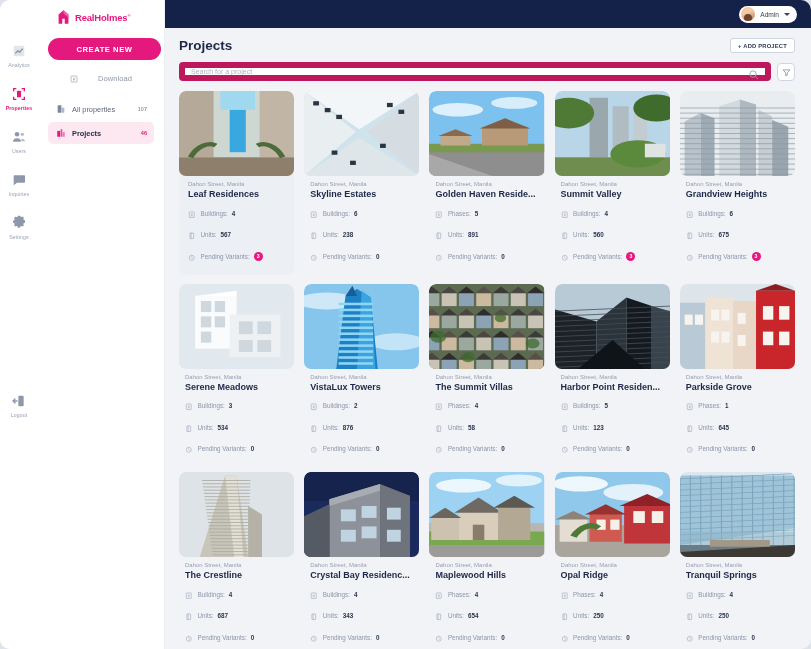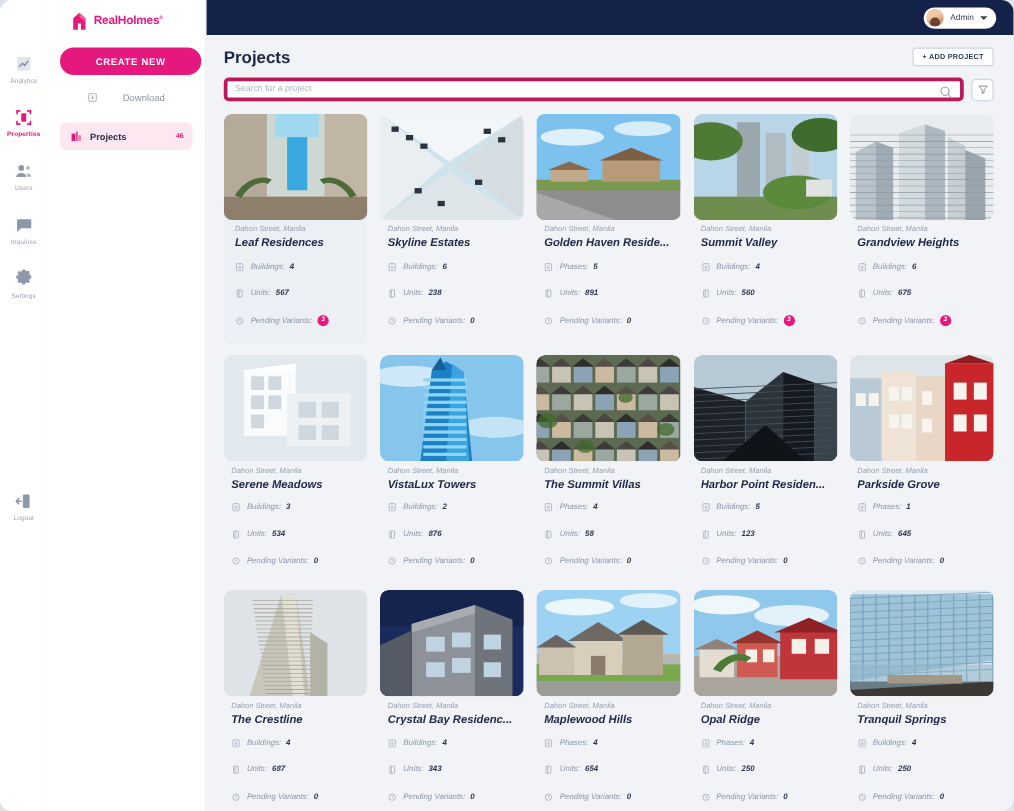--- a/index.html
+++ b/index.html
@@ -134,21 +134,21 @@
     border: 1px solid #ced4e0; background: #fff;
     border-radius: 3px; height: 15px; padding: 0 7px;
     font-size: 5.8px; font-weight: bold; color: #2b3category;
     color: #303a55; letter-spacing: .2px; cursor: pointer;
     font-family: inherit;
   }
 
   .search-row { display: flex; align-items: center; gap: 6px; margin-bottom: 10px; }
   .search-box {
     flex: 1; height: 19px; background: #fff;
-    border: 3px solid #be185d; border-radius: 4px;
+    border: 6px solid #be185d; border-radius: 4px;
     display: flex; align-items: center; padding: 0 6px;
   }
   .search-box input {
     flex: 1; border: none; outline: none; background: transparent;
     font-size: 7px; color: #4a5468; font-family: inherit;
   }
   .search-box input::placeholder { color: #aab2c2; }
   .search-ic { width: 11px; height: 11px; color: #9aa2b4; }
   .filter-btn {
     width: 18px; height: 18px; border: 1px solid #cfd5e2; border-radius: 4px;
@@ -161,21 +161,20 @@
   .grid {
     display: grid;
     grid-template-columns: repeat(5, 1fr);
     gap: 9px 10px;
   }
   .card {
     background: transparent;
     border-radius: 7px;
     overflow: hidden;
     cursor: pointer;
-    font-style: italic;
   }
   .card.sel { background: #eceff4; padding: 0 0 4px 0; }
   .thumb {
     height: 85px; border-radius: 7px; overflow: hidden; position: relative;
   }
   .thumb svg { display: block; width: 100%; height: 100%; }
   .card-body { padding: 5px 6px 2px 6px; }
   .card.sel .card-body { padding-left: 9px; }
   .card-loc { font-size: 6px; color: #97a0b2; margin-bottom: 2px; }
   .card-title {
@@ -275,20 +274,30 @@
       <span>
         <svg viewBox="0 0 24 24" fill="none" stroke="currentColor" stroke-width="2">
             <rect x="3" y="3" width="18" height="18" rx="2"></rect>
             <path d="M12 8v7m0 0l-3-3m3 3l3-3" stroke-linecap="round"></path>
           </svg>
       </span>
       <span class="download-text">Download</span>
     </div>
 
     <div class="nav">
+      <div class="nav-item">
+        <span class="nav-ic">
+          <svg viewBox="0 0 24 24" fill="currentColor">
+              <rect x="4" y="3" width="9" height="18" rx="1"></rect>
+              <rect x="14" y="9" width="6" height="12" rx="1" opacity=".6"></rect>
+            </svg>
+        </span>
+        <span class="nav-label">All properties</span>
+        <span class="nav-count">107</span>
+      </div>
       <div class="nav-item active">
         <span class="nav-ic">
           <svg viewBox="0 0 24 24" fill="currentColor">
               <rect x="3" y="7" width="7" height="14"></rect>
               <rect x="11" y="3" width="4" height="18" opacity=".75"></rect>
               <rect x="16" y="10" width="5" height="11" opacity=".55"></rect>
             </svg>
         </span>
         <span class="nav-label">Projects</span>
         <span class="nav-count">46</span>

